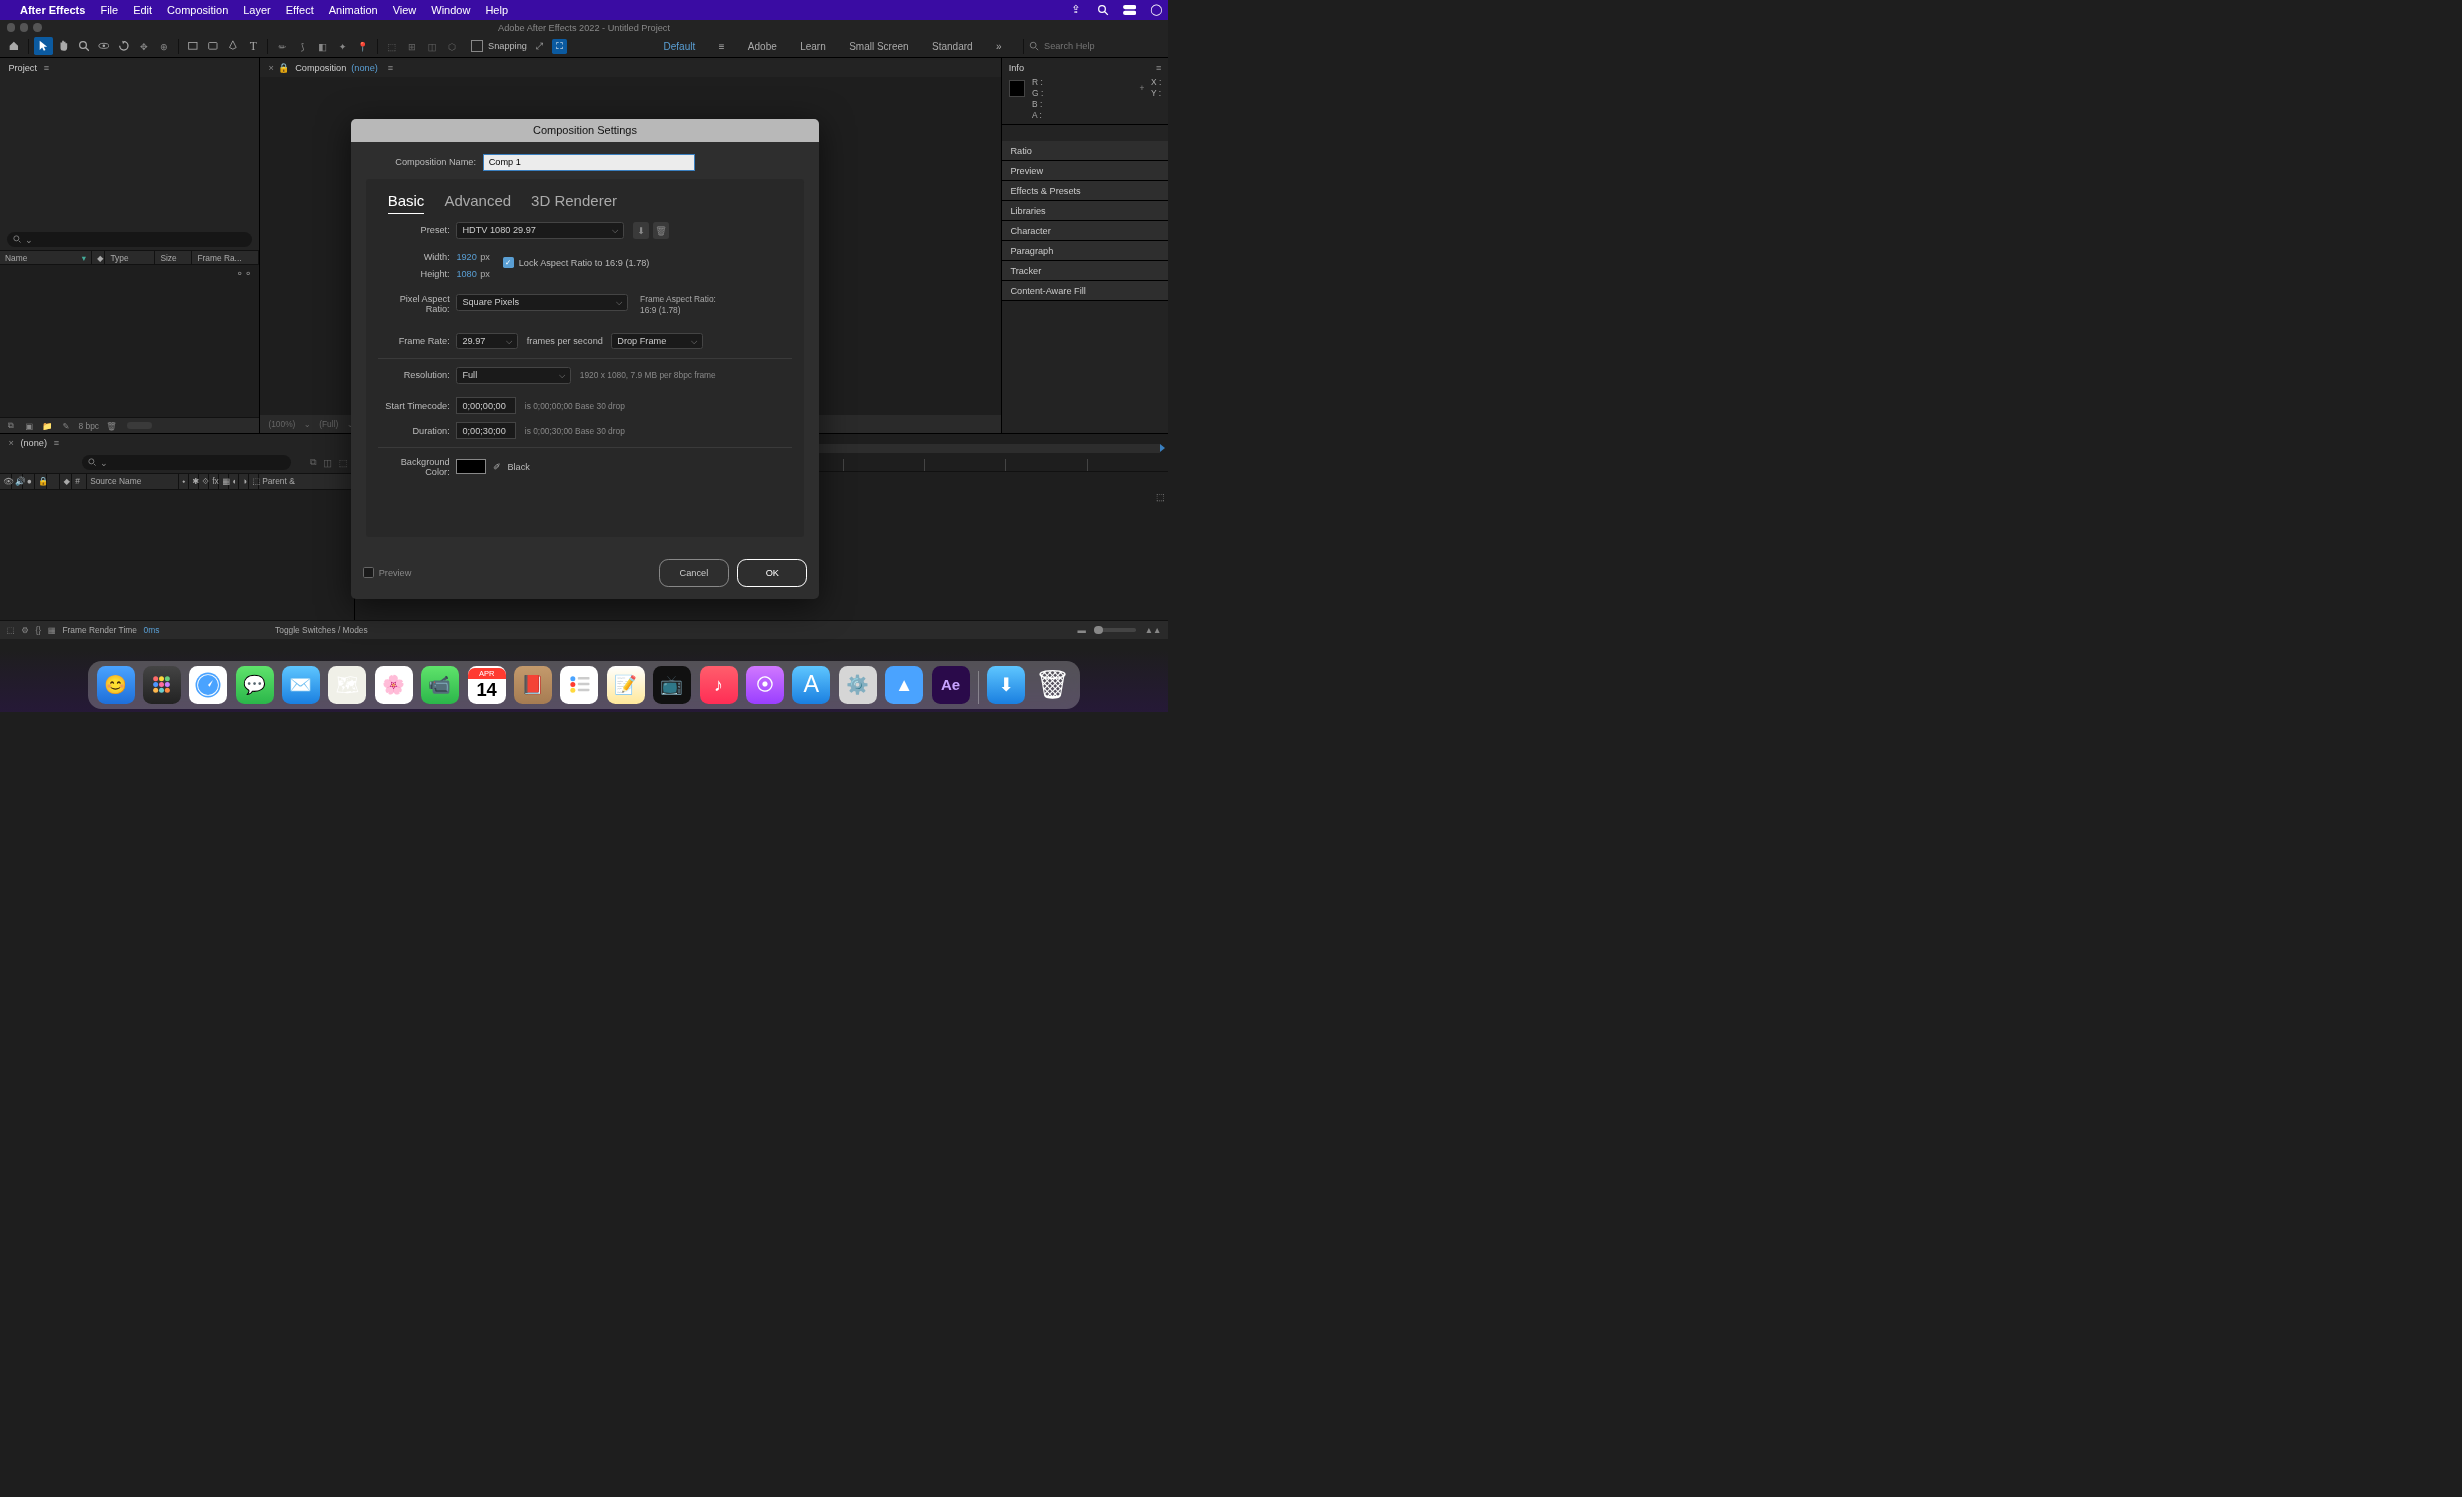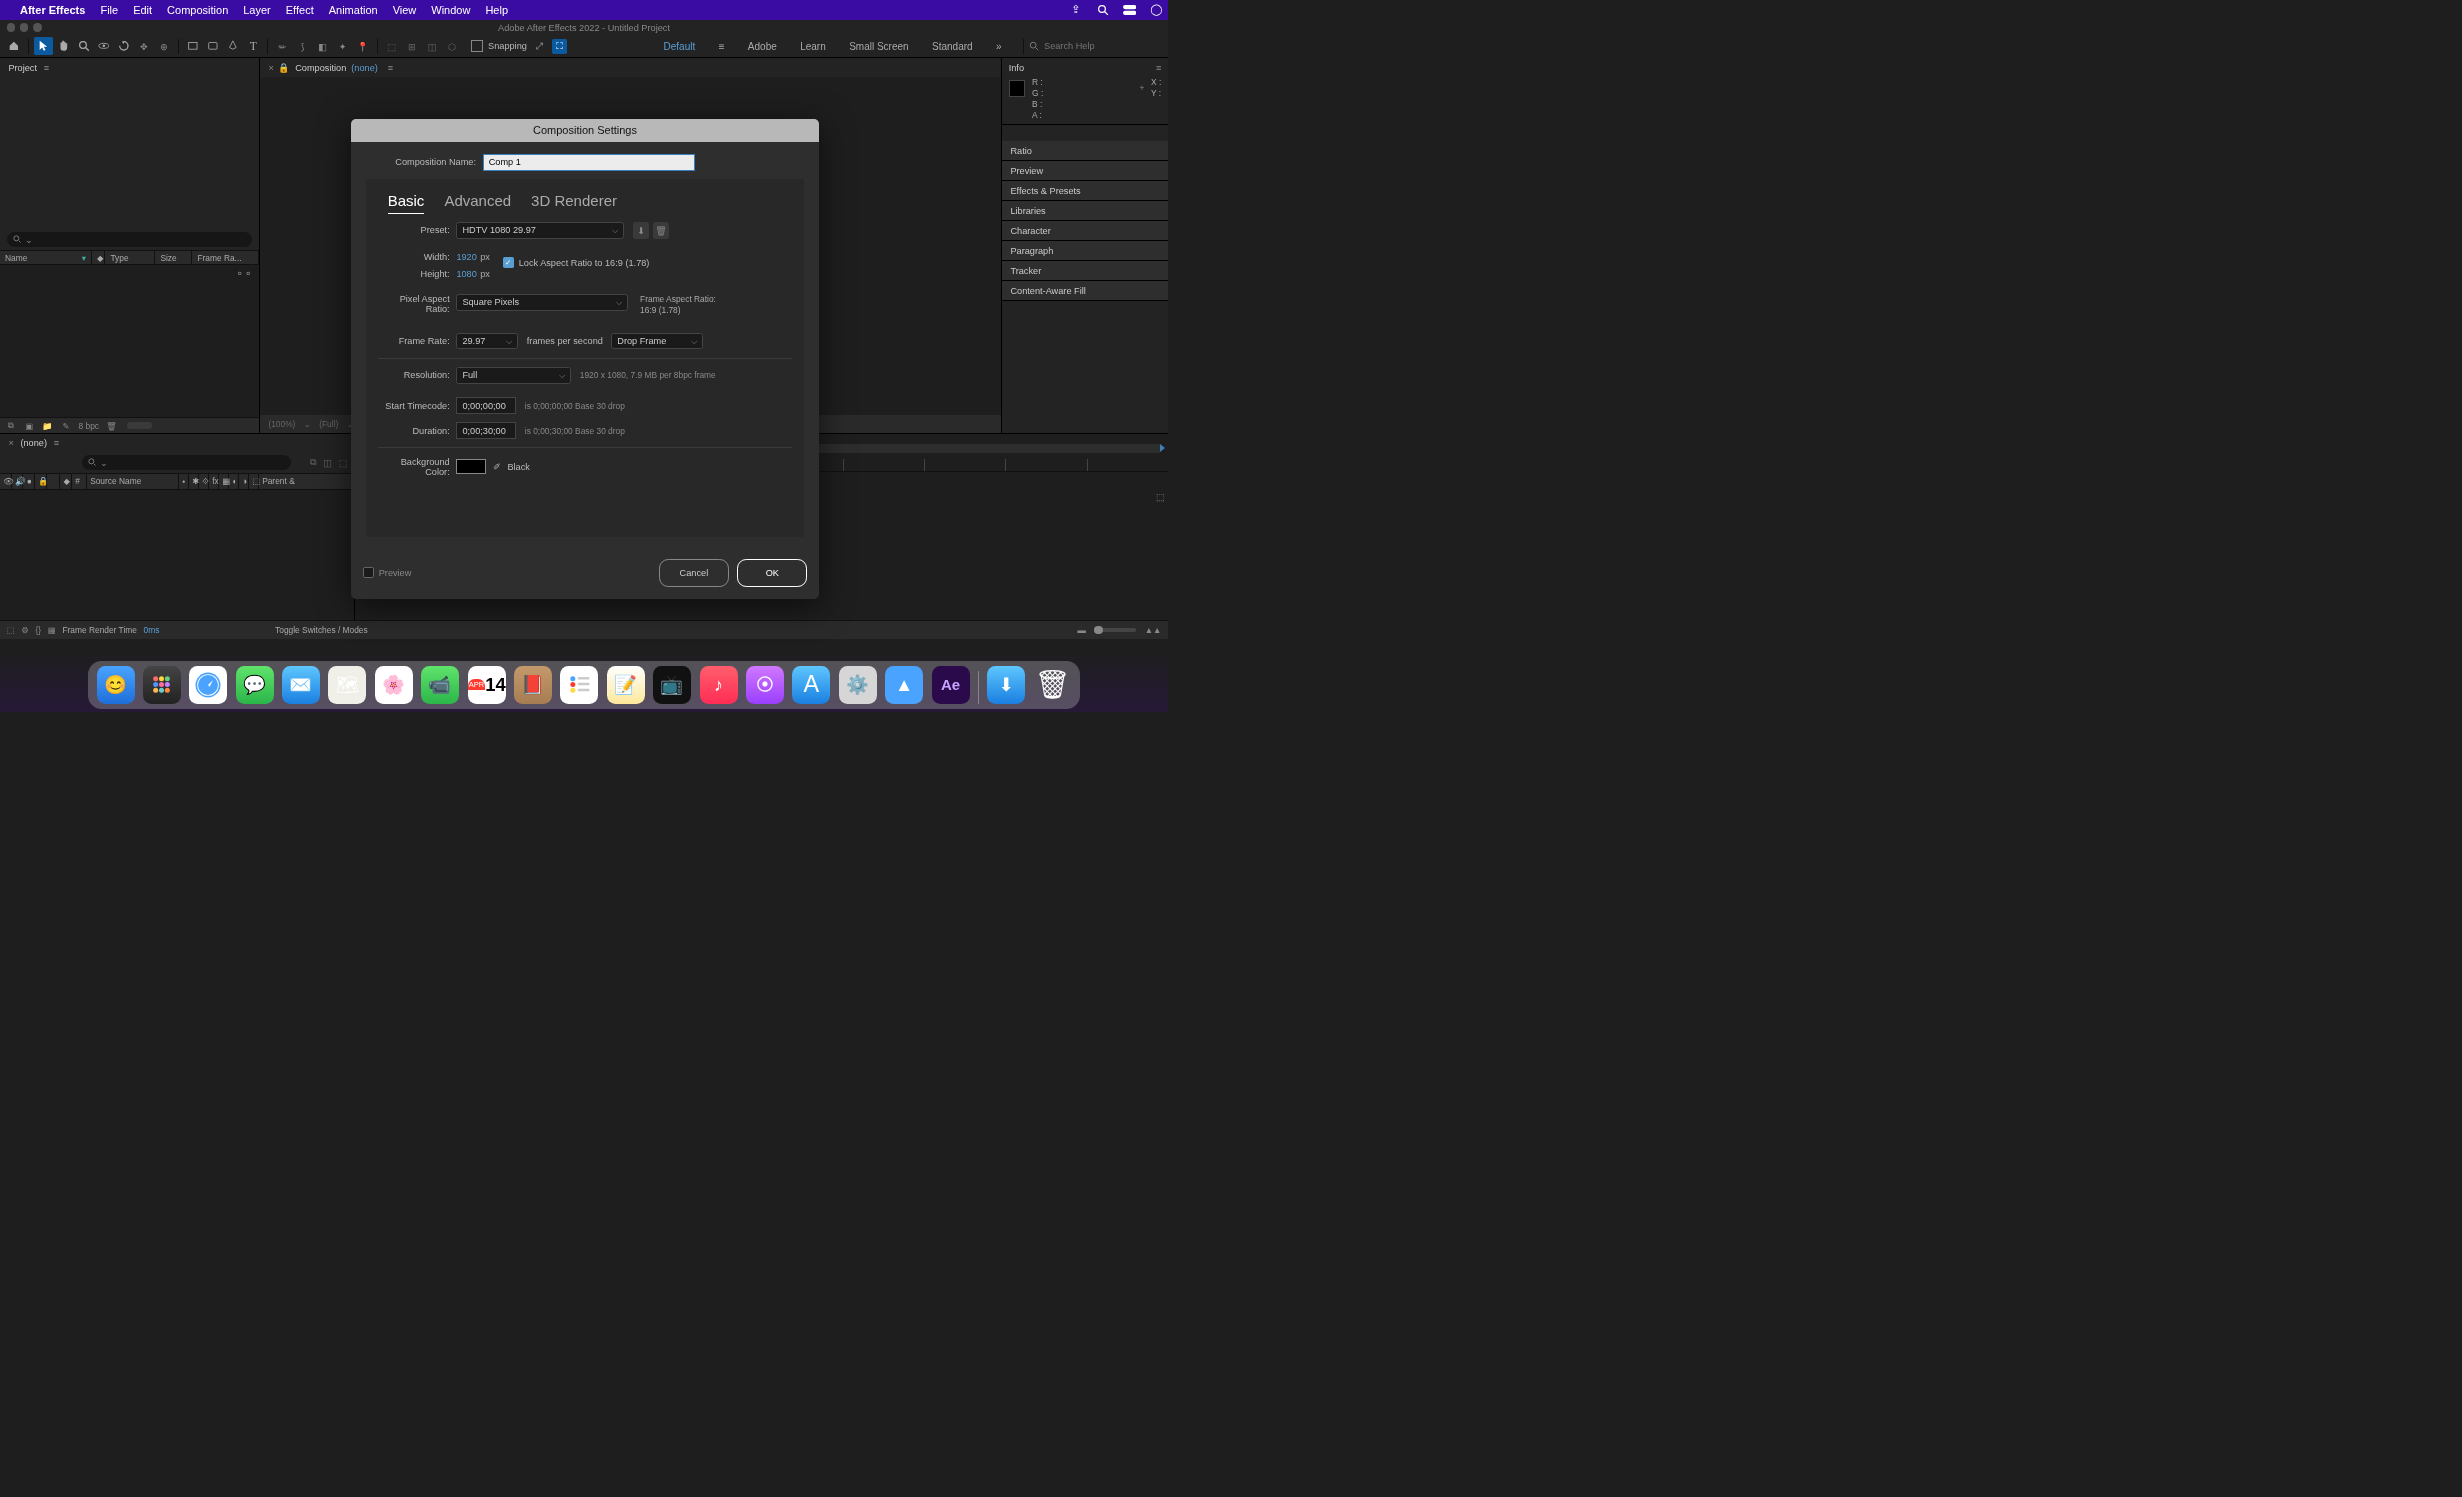--- a/index.html
+++ b/index.html
@@ -137,21 +137,21 @@
 .dock-icon { width: 38px; height: 38px; border-radius: 8.4px; display: flex; align-items: center; justify-content: center; font-size: 18.4px; color: #fff; }
 .dock-sep { width: 0.8px; height: 33px; background: rgba(255,255,255,0.3); }
 .dock .finder { background: linear-gradient(#4aa3ff,#1e6fd9); }
 .dock .launch { background: linear-gradient(#444,#222); }
 .dock .safari { background: #fff; }
 .dock .msg { background: linear-gradient(#5fe36b,#2bb64a); }
 .dock .mail { background: linear-gradient(#5ec6ff,#1a7fe0); }
 .dock .maps { background: #f0f0e8; }
 .dock .photos { background: #fff; }
 .dock .ft { background: linear-gradient(#5fe36b,#2bb64a); }
-.dock .cal { background: #fff; color: #000; flex-direction: row; font-size: 6.7px; }
+.dock .cal { background: #fff; color: #000; flex-direction: column; font-size: 6.7px; }
 .dock .cal .m { background: #ff3b30; color: #fff; width: 100%; text-align: center; border-radius: 6.7px 6.7px 0 0; font-size: 7.5px; padding: 0.8px 0; }
 .dock .cal .d { font-size: 18.4px; font-weight: 700; }
 .dock .contacts { background: linear-gradient(#c49a6c,#a67c52); }
 .dock .remind { background: #fff; }
 .dock .notes { background: linear-gradient(#fff,#ffe89a); }
 .dock .tv { background: #111; }
 .dock .music { background: linear-gradient(#ff5e6c,#ff2d55); }
 .dock .pod { background: linear-gradient(#d078ff,#9a3fff); }
 .dock .store { background: linear-gradient(#5ec6ff,#1a7fe0); }
 .dock .sys { background: #d6d6d6; }

